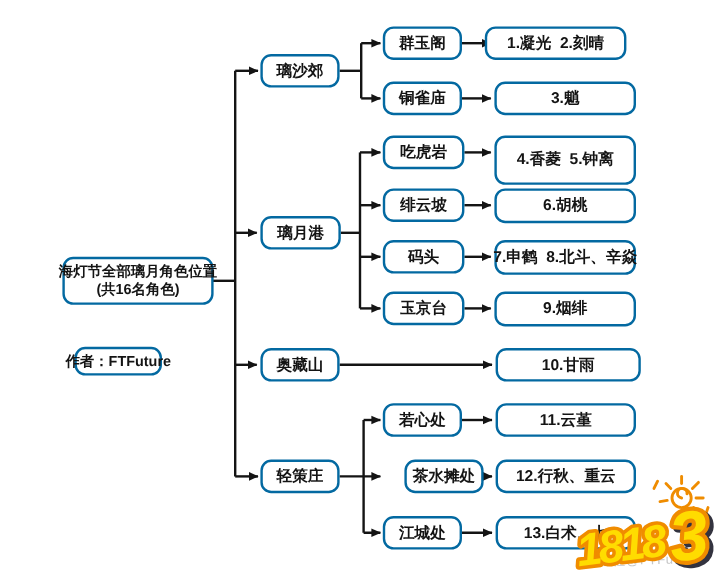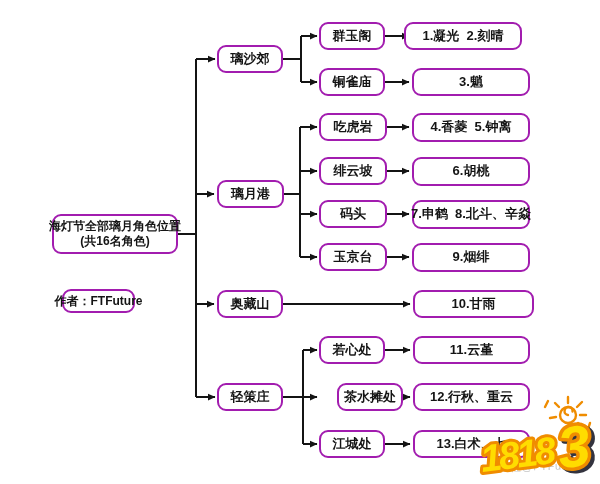--- a/index.html
+++ b/index.html
@@ -4,21 +4,21 @@
 <style>
   html,body{margin:0;padding:0;background:#ffffff;}
   .stage{
     position:relative;width:600px;height:484px;background:#ffffff;overflow:hidden;
     font-family:"Liberation Sans","DejaVu Sans",sans-serif;
   }
   .edges{position:absolute;left:0;top:0;width:600px;height:484px;}
   .edge{stroke:#141414;stroke-width:2;fill:none;}
   .node{
     position:absolute;box-sizing:border-box;background:#ffffff;
-    border:2px solid #a21caf;border-radius:9px;
+    border:2px solid #0369a1;border-radius:9px;
     display:flex;align-items:center;justify-content:center;
     font-size:13px;font-weight:700;color:#141414;white-space:pre;
     line-height:1.25;text-align:center;
   }
   .node.root{flex-direction:column;font-size:12px;text-align:right;}
   .node.author{font-weight:700;font-size:12px;}
   .credit{
     position:absolute;left:487px;top:459px;width:120px;
     font-size:11px;color:#c6c6c6;letter-spacing:0.5px;
     transform:rotate(-1deg);white-space:pre;
@@ -97,21 +97,21 @@
   <div class="node" style="left:319px;top:113px;width:68px;height:28px">吃虎岩</div>
   <div class="node" style="left:319px;top:157px;width:68px;height:28px">绯云坡</div>
   <div class="node" style="left:319px;top:200px;width:68px;height:28px">码头</div>
   <div class="node" style="left:319px;top:243px;width:68px;height:28px">玉京台</div>
   <div class="node" style="left:319px;top:336px;width:66px;height:28px">若心处</div>
   <div class="node" style="left:337px;top:383px;width:66px;height:28px">茶水摊处</div>
   <div class="node" style="left:319px;top:430px;width:66px;height:28px">江城处</div>
 
   <div class="node" style="left:404px;top:22px;width:118px;height:28px">1.凝光  2.刻晴</div>
   <div class="node" style="left:412px;top:68px;width:118px;height:28px">3.魈</div>
-  <div class="node" style="left:412px;top:113px;width:118px;height:29px">4.香菱  5.钟离</div>
+  <div class="node" style="left:412px;top:113px;width:118px;height:41px">4.香菱  5.钟离</div>
   <div class="node" style="left:412px;top:157px;width:118px;height:29px">6.胡桃</div>
   <div class="node" style="left:412px;top:200px;width:118px;height:29px">7.申鹤  8.北斗、辛焱</div>
   <div class="node" style="left:412px;top:243px;width:118px;height:29px">9.烟绯</div>
   <div class="node" style="left:413px;top:290px;width:121px;height:28px">10.甘雨</div>
   <div class="node" style="left:413px;top:336px;width:117px;height:28px">11.云堇</div>
   <div class="node" style="left:413px;top:383px;width:117px;height:28px">12.行秋、重云</div>
   <div class="node" style="left:413px;top:430px;width:117px;height:28px">13.白术、七</div>
 
   <div class="credit">米游社@FTFuture</div>
 

